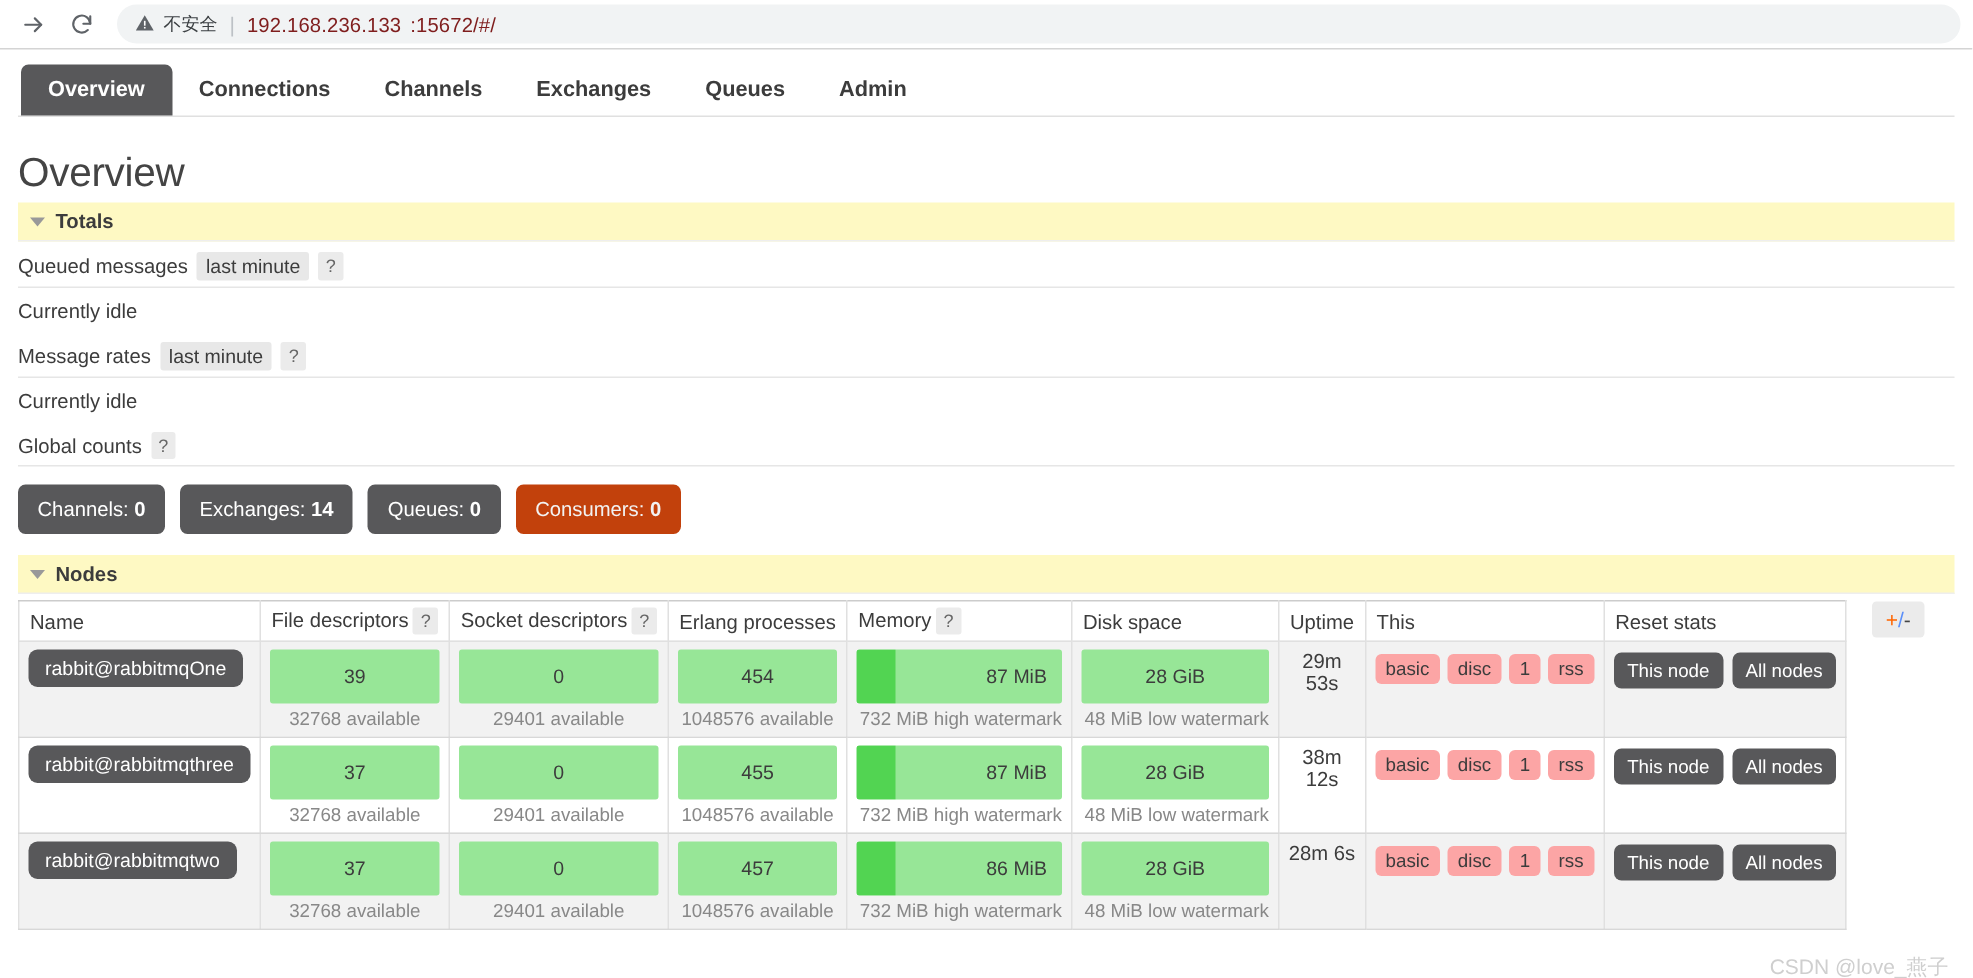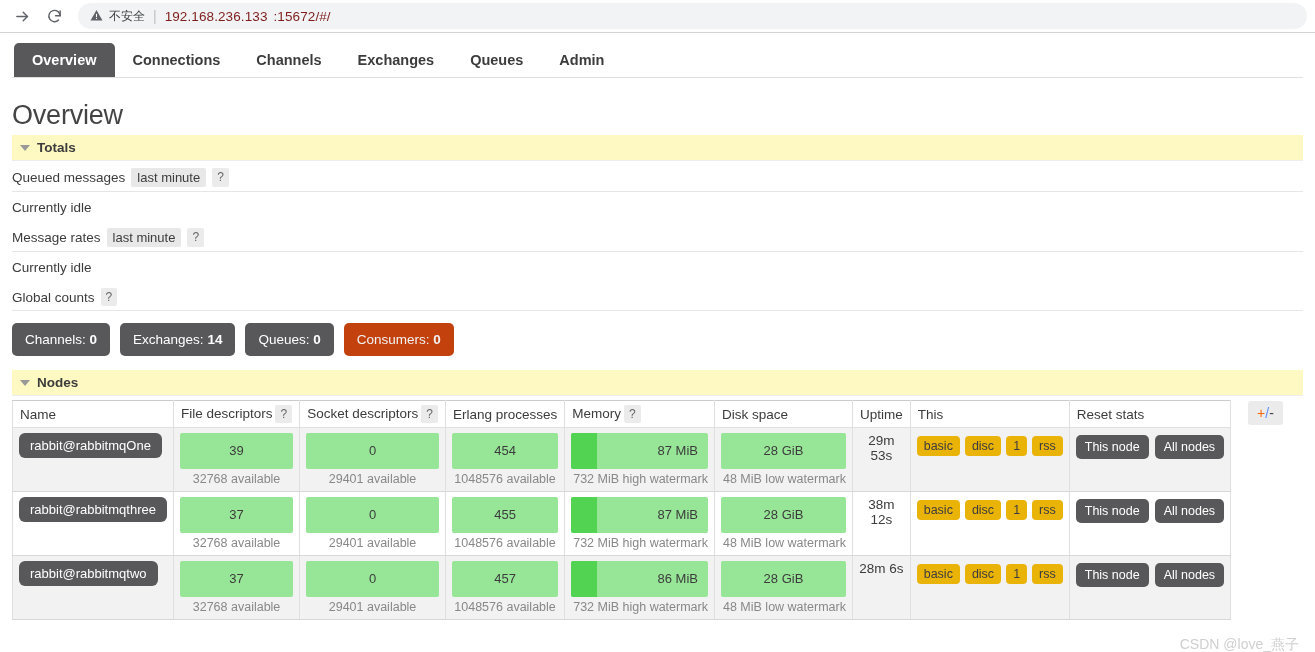--- a/index.html
+++ b/index.html
@@ -260,21 +260,21 @@
   .sub.overlap { text-align: left; padding-left: 2px; }
 
   .uptime-cell {
     text-align: center;
     font-size: 13.5px;
     color: #3c3c3c;
     padding-top: 8px;
   }
   .info-badges { display: flex; gap: 5px; padding-top: 3px; }
   .info-badge {
-    background: #eab308;
+    background: #fca5a5;
     color: #3c3c3c;
     font-size: 12.5px;
     padding: 3px 7px;
     border-radius: 4px;
   }
   .reset-btns { display: flex; gap: 6px; padding-top: 2px; }
   .reset-btn {
     background: #58585a;
     color: #ffffff;
     font-size: 12.5px;

